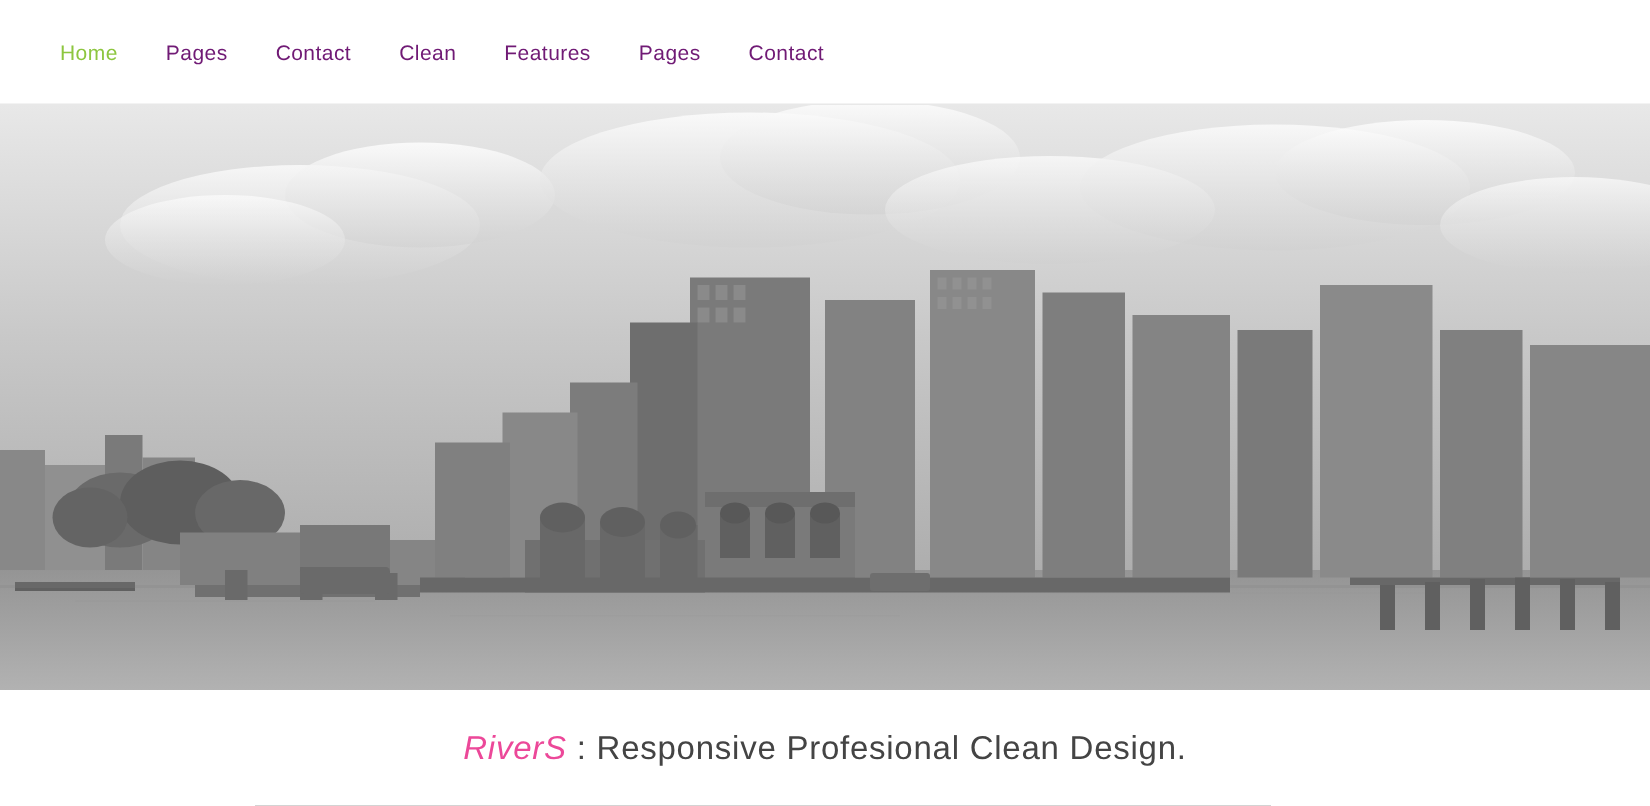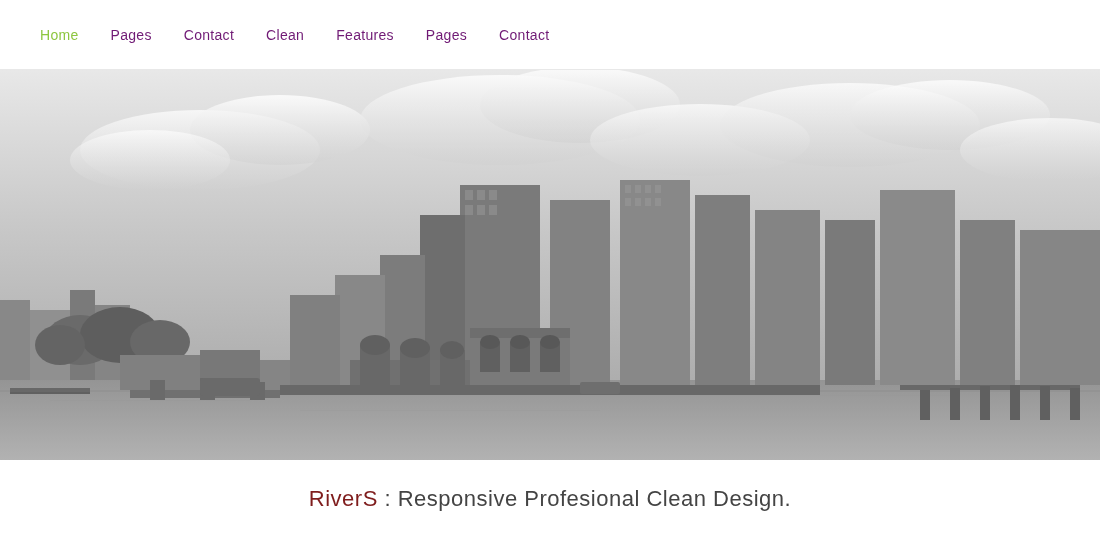--- a/index.html
+++ b/index.html
@@ -95,22 +95,23 @@
     }
 
     .tagline-text {
       font-size: 22px;
       font-weight: 300;
       color: #444;
       letter-spacing: 0.5px;
     }
 
     .tagline-text .brand {
-      color: #7f1d1d;
+      color: #ec4899;
       font-weight: 400;
+      font-style: italic;
     }
   </style>
 </head>
 <body>
 
 <header>
 
   <nav>
     <a href="#" class="active">Home</a>
     <a href="#">Pages</a>

